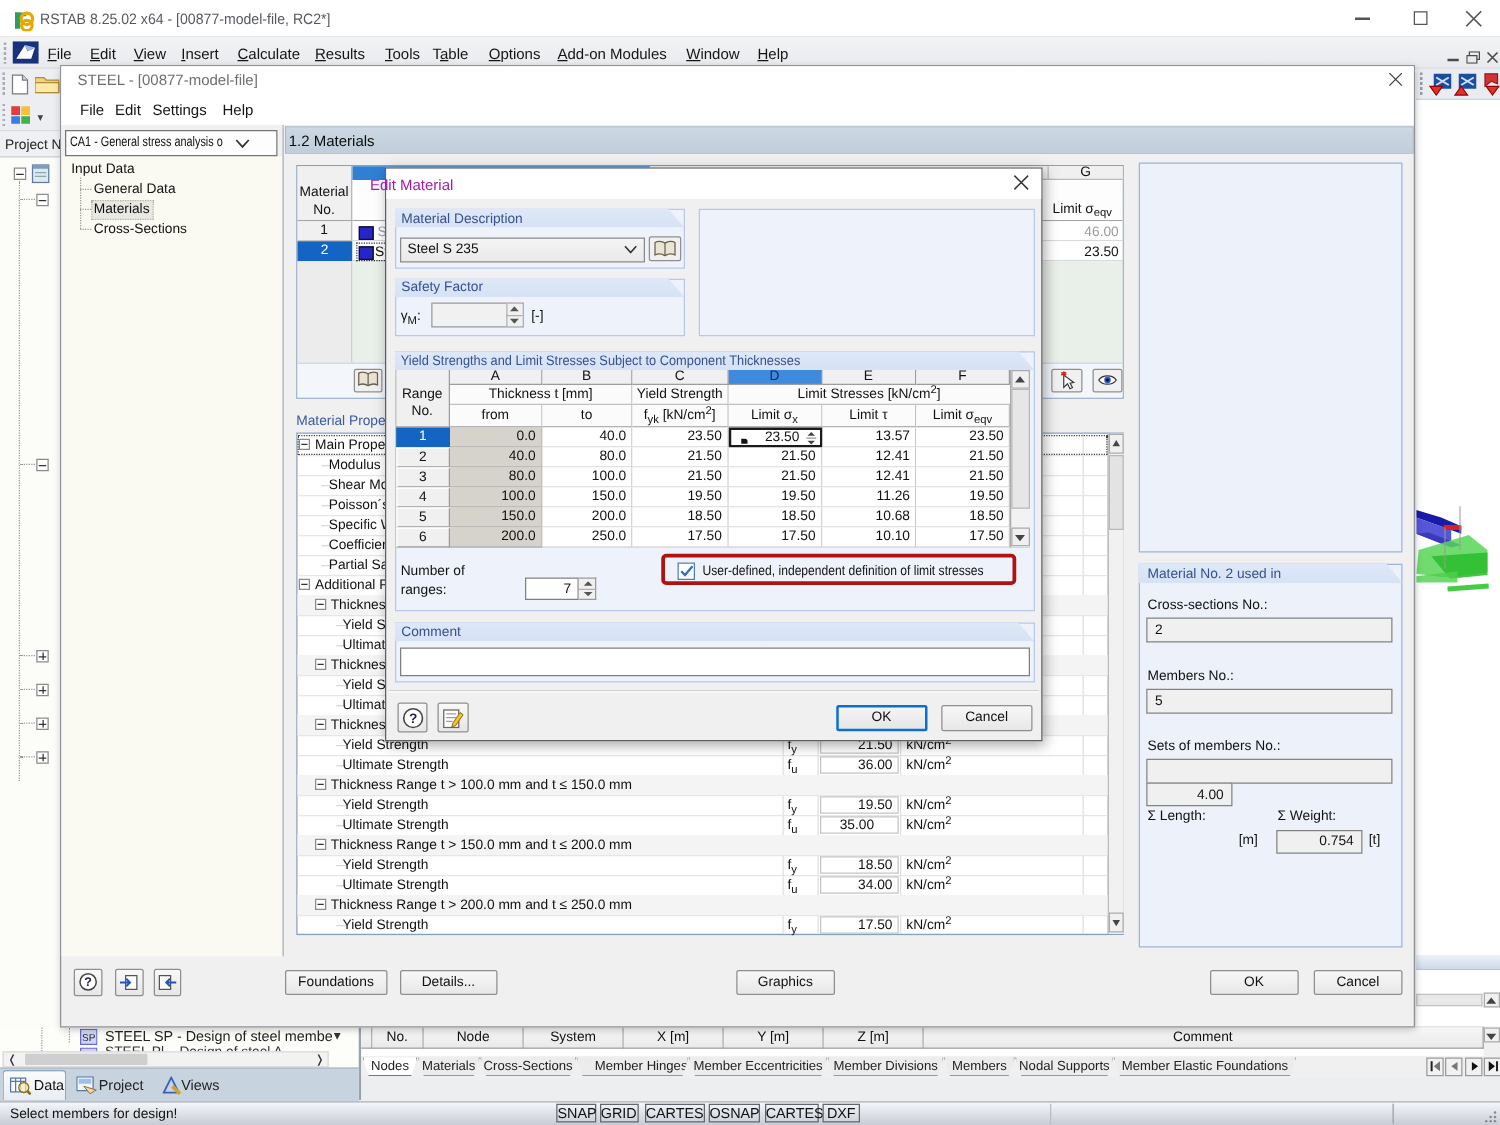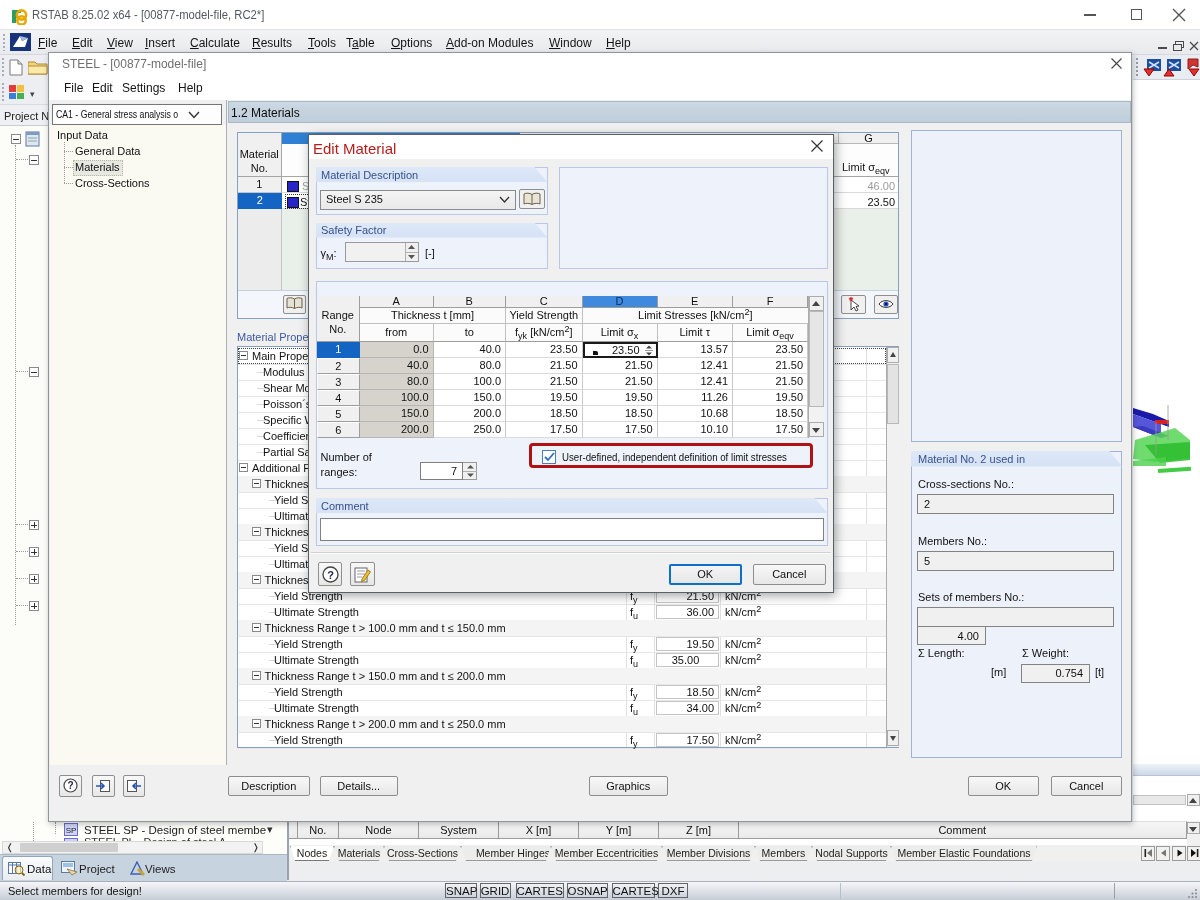--- a/index.html
+++ b/index.html
@@ -565,30 +565,30 @@
         <rect x="5.5" y="1.5" width="9" height="11" fill="#fff" stroke="#555"></rect>
         <path d="M1 7 H9 M6 4 L9 7 L6 10" stroke="#2255bb" stroke-width="1.6" fill="none"></path>
       </svg>
     </div>
 <div class="a btn" style="left:122.5px;top:774.5px;width:22.5px;height:22px;">
       <svg width="16" height="14" viewBox="0 0 16 14" style="transform:scaleX(-1)">
         <rect x="5.5" y="1.5" width="9" height="11" fill="#fff" stroke="#555"></rect>
         <path d="M1 7 H9 M6 4 L9 7 L6 10" stroke="#2255bb" stroke-width="1.6" fill="none"></path>
       </svg>
     </div>
-<div class="a btn" style="left:227.5px;top:775.5px;width:82.5px;height:20.5px;">Description</div>
+<div class="a btn" style="left:227.5px;top:775.5px;width:82.5px;height:20.5px;">Foundations</div>
 <div class="a btn" style="left:320px;top:775.5px;width:77.5px;height:20.5px;">Details...</div>
 <div class="a btn" style="left:588.5px;top:775.5px;width:79.5px;height:20.5px;">Graphics</div>
 <div class="a btn" style="left:968px;top:775.5px;width:70.5px;height:20.5px;">OK</div>
 <div class="a btn" style="left:1051px;top:775.5px;width:70.5px;height:20.5px;">Cancel</div>
 </div>
 <div class="layer" style="z-index:4">
 <div class="a" style="left:307.5px;top:133.5px;width:526.5px;height:459.5px;background:#f0f0f0;border:1px solid #5a6064;box-shadow:2px 3px 10px rgba(0,0,0,0.35)"></div>
 <div class="a" style="left:308.5px;top:134.5px;width:524.5px;height:24.5px;background:#fff"></div>
-<div class="a t" style="left:313px;top:140.5px;font-size:15px;color:#b91c1c;line-height:15px">Edit Material</div>
+<div class="a t" style="left:296px;top:140.5px;font-size:12px;color:#a21caf;line-height:15px">Edit Material</div>
 <svg class="a" style="left:811px;top:140px" width="12" height="12" viewBox="0 0 12 12">
       <path d="M0.5 0.5 L11.5 11.5 M11.5 0.5 L0.5 11.5" stroke="#333" stroke-width="1.2"></path>
     </svg>
 <div class="a gbody" style="left:316px;top:167px;width:231.5px;height:47.5px;"></div>
 <div class="a ghead" style="left:316px;top:167px;width:231.5px;height:15px;">
       <div style="padding:1.5px 0 0 5px">Material Description</div>
     </div>
 <div class="a" style="left:319.5px;top:189.5px;width:196.5px;height:20px;background:linear-gradient(#f4f4f4,#e9e9e9);border:1px solid #8a8a8a"></div>
 <div class="a t" style="left:326px;top:193px;font-size:11px">Steel S 235</div>
 <svg class="a" style="left:499px;top:196px" width="11" height="7" viewBox="0 0 11 7">
@@ -607,20 +607,23 @@
 <div class="a" style="left:345px;top:241.5px;width:74px;height:20.5px;background:#f1f1f1;border:1px solid #9a9a9a"></div>
 <div class="a" style="left:404.5px;top:242.5px;width:13.5px;height:18.5px;background:#f0f0f0;border-left:1px solid #b0b0b0"></div>
 <svg class="a" style="left:407px;top:245px" width="9" height="14" viewBox="0 0 9 14">
       <path d="M4.5 0 L8 4 H1 Z" fill="#555"></path>
       <path d="M4.5 14 L1 10 H8 Z" fill="#555"></path>
     </svg>
 <div class="a" style="left:404.5px;top:251.5px;width:13.5px;height:1px;background:#b0b0b0"></div>
 <div class="a t" style="left:425px;top:246.5px;font-size:11px">[-]</div>
 <div class="a gbody" style="left:559px;top:167px;width:268.5px;height:101.5px;"></div>
 <div class="a gbody" style="left:316px;top:281px;width:511.5px;height:208px;"></div>
+<div class="a ghead" style="left:316px;top:281px;width:511.5px;height:15px;">
+      <div style="padding:1.5px 0 0 5px;transform:scaleX(.93);transform-origin:0 50%">Yield Strengths and Limit Stresses Subject to Component Thicknesses</div>
+    </div>
 <div class="a" style="left:316.5px;top:295.5px;width:507.5px;height:142.5px;background:#fff;border:1px solid #808080"></div>
 <div class="a" style="left:316.5px;top:296px;width:43.5px;height:45.5px;background:#f0f0f0;border-right:1px solid #9d9d9d;border-bottom:1px solid #9d9d9d">
       <div style="text-align:center;font-size:11px;line-height:14px;padding-top:12px">Range<br>No.</div>
     </div>
 <div class="a" style="left:360px;top:296px;width:73.5px;height:11.5px;background:#f0f0f0;border-right:1px solid #9d9d9d;border-bottom:1px solid #9d9d9d">
       <div style="text-align:center;font-size:11px;line-height:11px;color:#111">A</div>
     </div>
 <div class="a" style="left:433.5px;top:296px;width:72.5px;height:11.5px;background:#f0f0f0;border-right:1px solid #9d9d9d;border-bottom:1px solid #9d9d9d">
       <div style="text-align:center;font-size:11px;line-height:11px;color:#111">B</div>
     </div>

